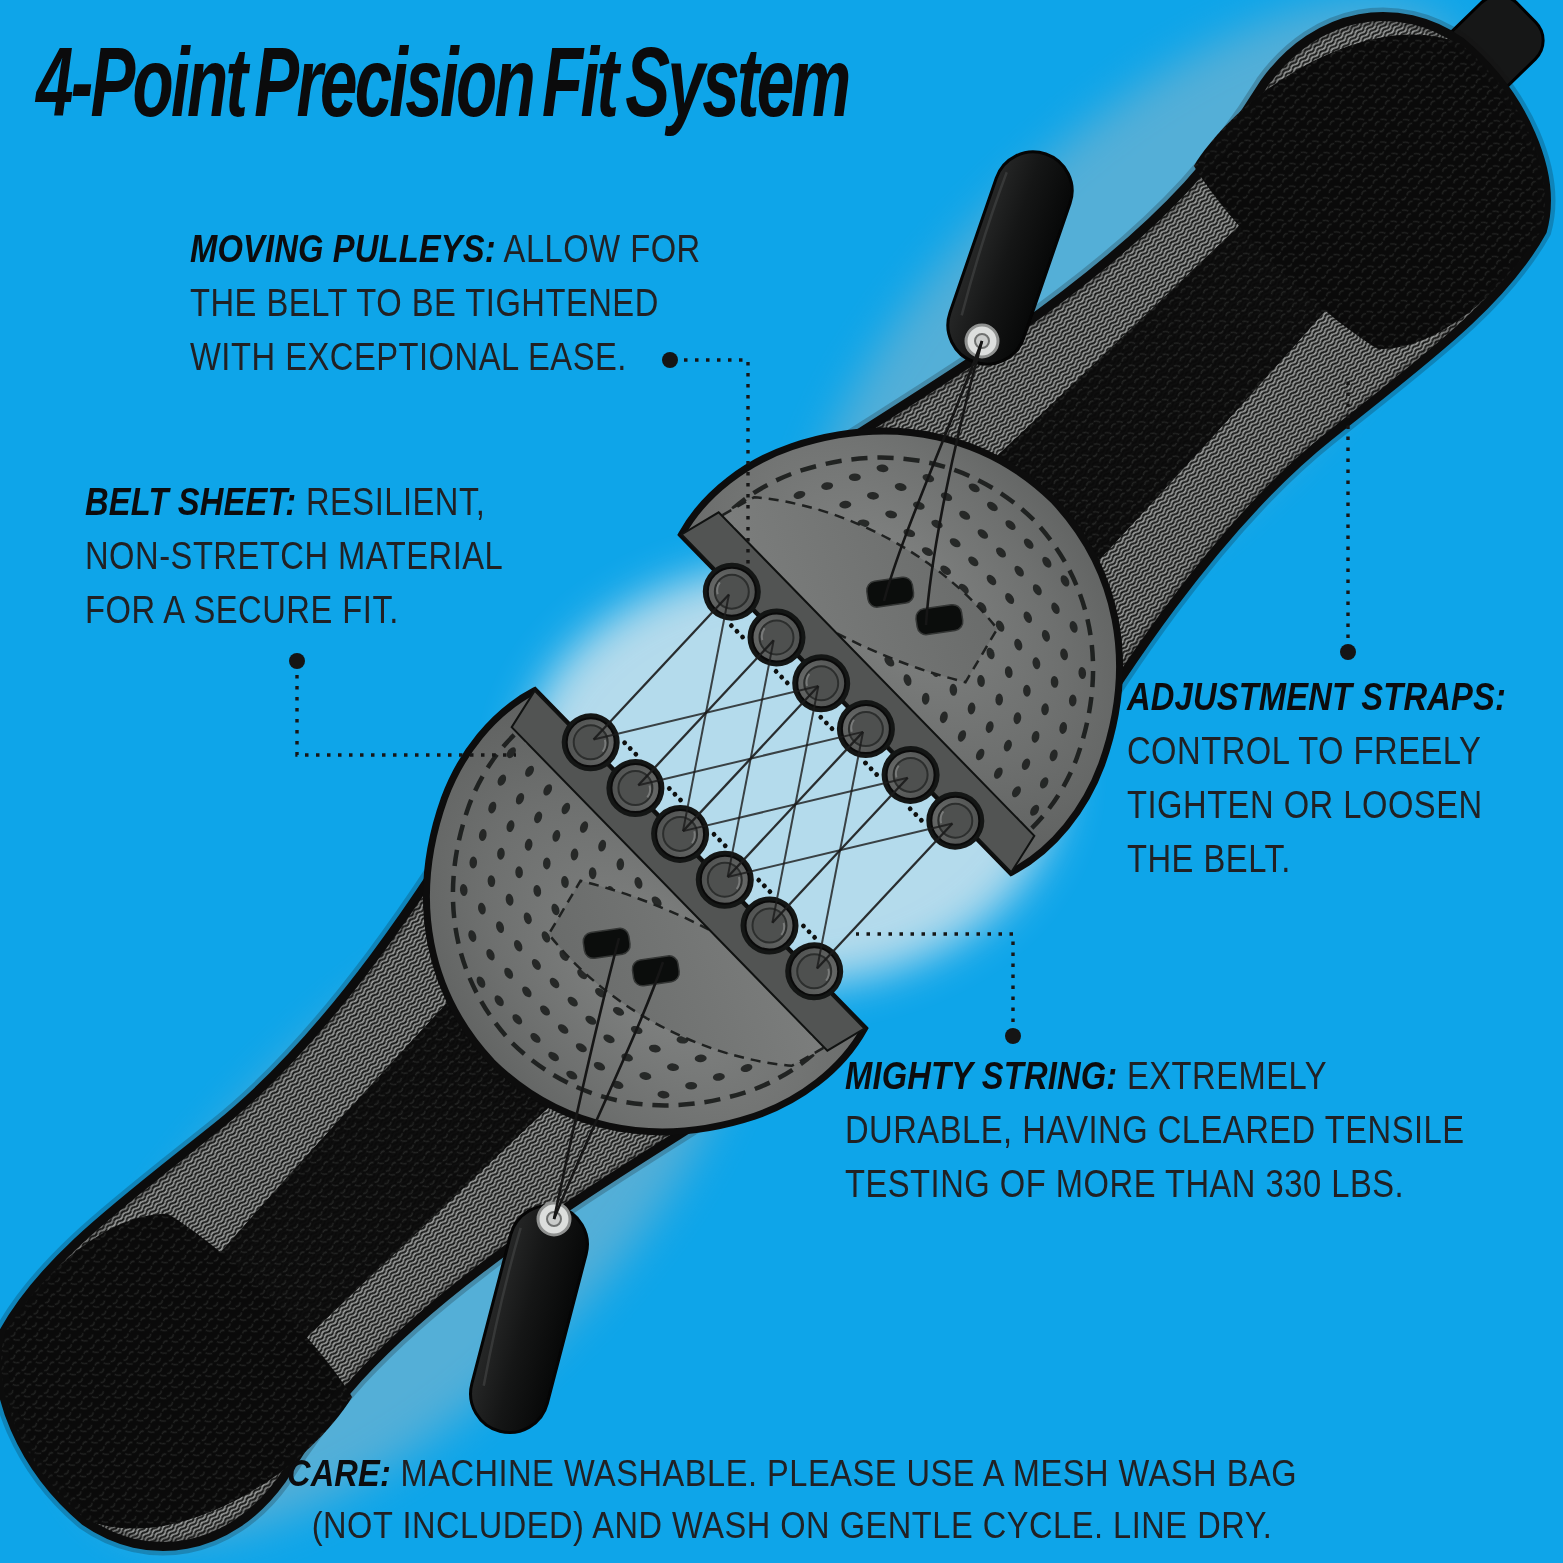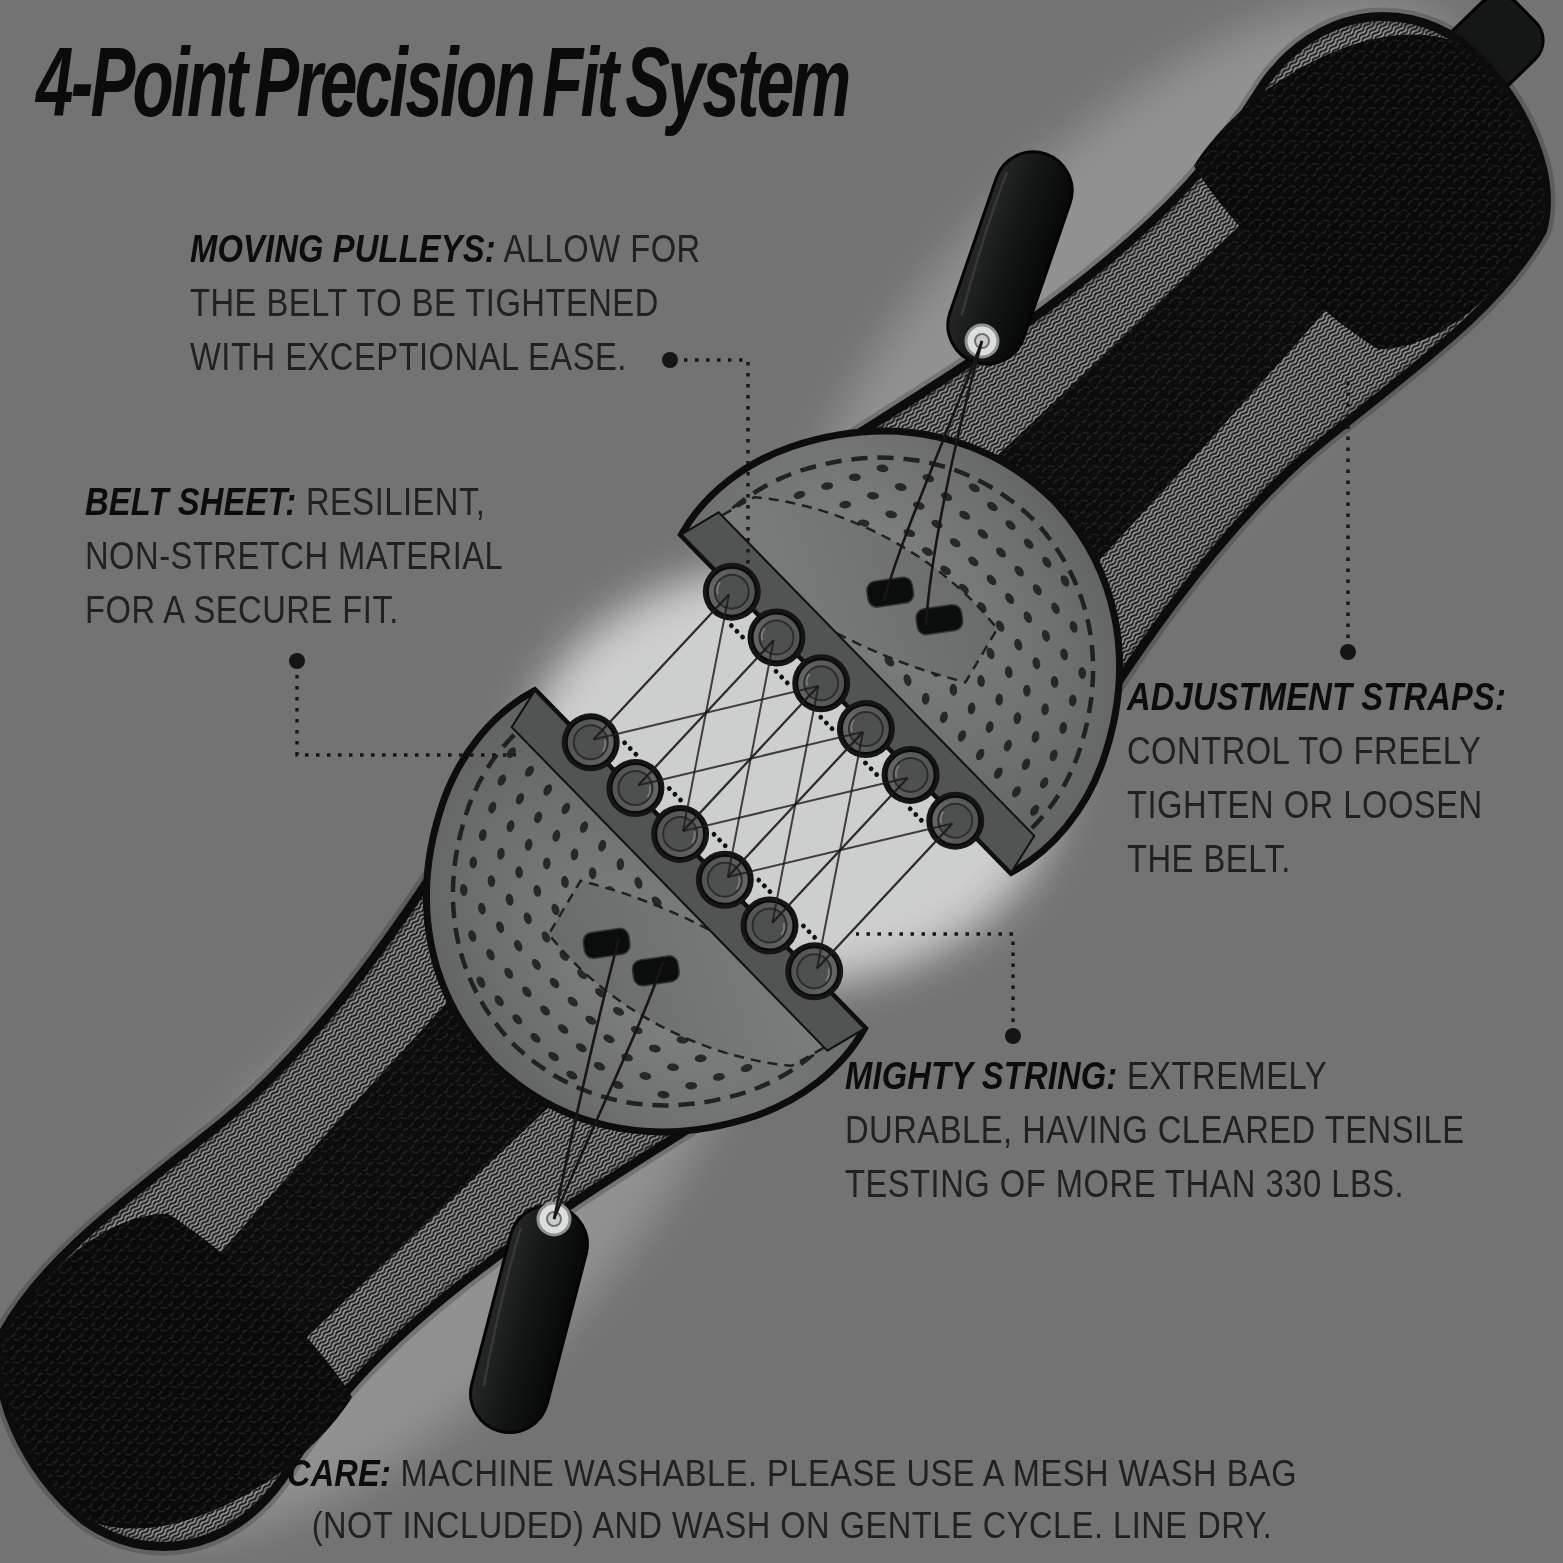--- a/index.html
+++ b/index.html
@@ -1,18 +1,18 @@
 <!DOCTYPE html>
 <html><head>
 <meta charset="utf-8">
 <style>
   html,body{margin:0;padding:0;}
   #canvas{
     position:relative; width:1563px; height:1563px; overflow:hidden;
-    background:#737373;
+    background:#0ea5e9;
     font-family:"Liberation Sans", sans-serif;
   }
   #scene{position:absolute;left:0;top:0;}
   .title{
     position:absolute; left:36px; top:30px; margin:0;
     font-size:99px; line-height:1.05; font-weight:bold; font-style:italic;
     letter-spacing:-4px; word-spacing:-10px; color:#0b0b0c;
     transform:scaleX(.68); transform-origin:left top; white-space:nowrap;
   }
   .ann{

